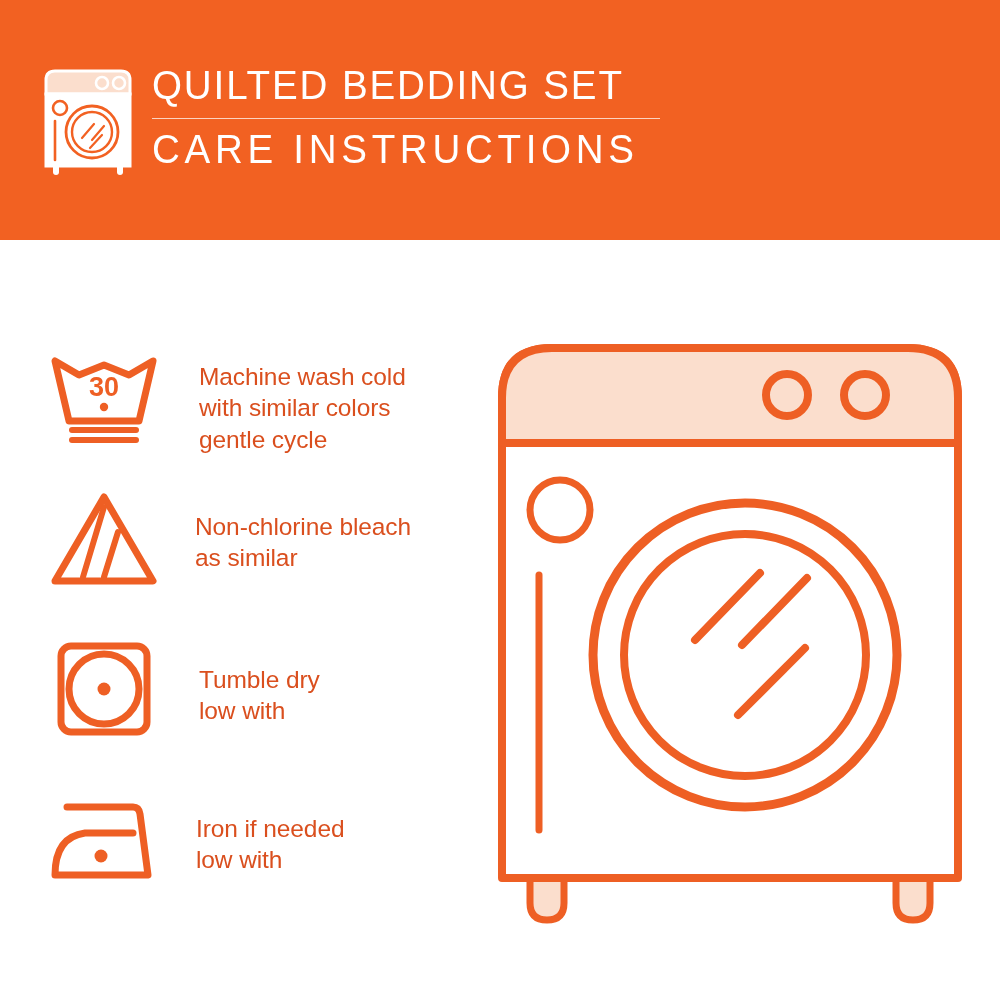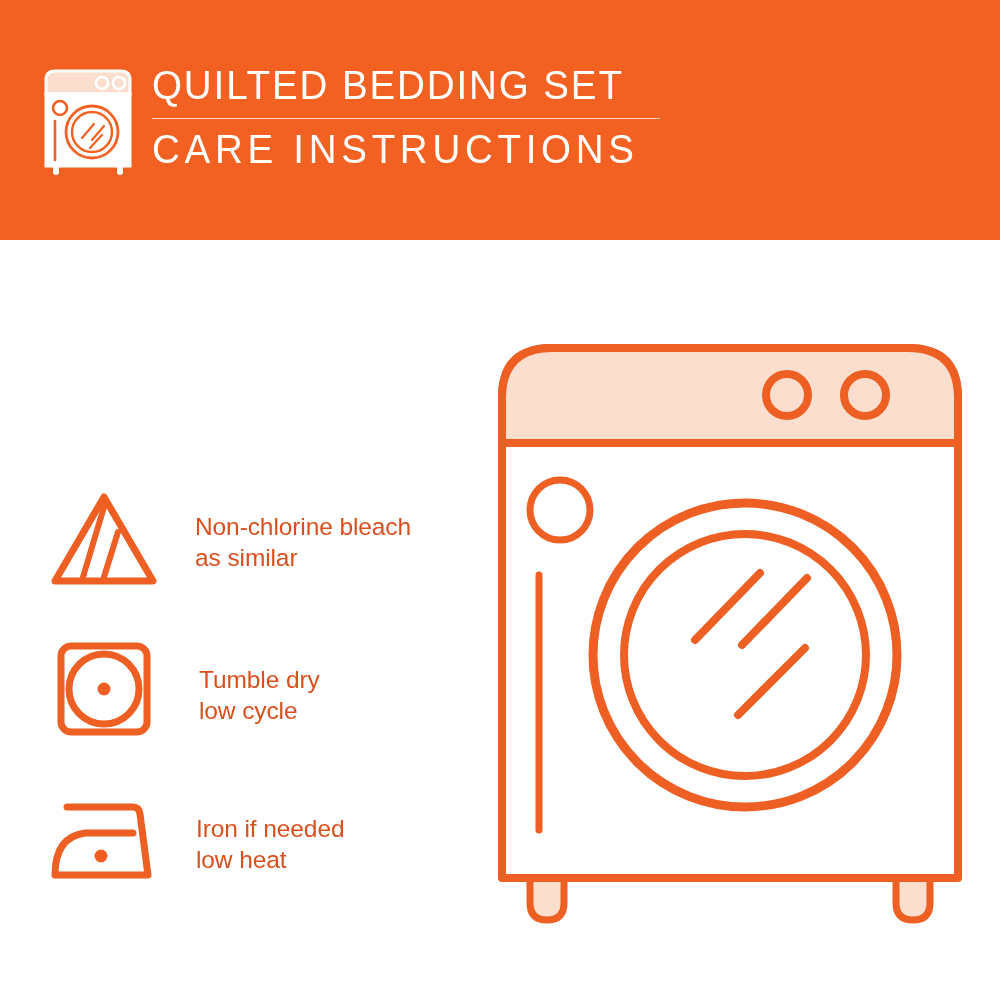--- a/index.html
+++ b/index.html
@@ -142,48 +142,60 @@
         <div class="title-line1">QUILTED BEDDING SET</div>
         <div class="title-rule"></div>
         <div class="title-line2">CARE INSTRUCTIONS</div>
       </div>
 
     </div>
   </div>
 
   <div class="care-list">
 
+    <div class="care-item i0">
+      <svg class="care-symbol" viewBox="0 0 118 104">
+        <path d="M10 16 L24 76 L94 76 L108 16 L84 30 L59 20 L34 30 Z" fill="none" stroke="#EE5F24" stroke-width="7" stroke-linejoin="round" stroke-linecap="round"></path>
+        <text x="59" y="51" text-anchor="middle" font-family="Liberation Sans, sans-serif" font-size="27" font-weight="700" fill="#EE5F24">30</text>
+        <circle cx="59" cy="62" r="4.2" fill="#EE5F24"></circle>
+        <rect x="24" y="82" width="70" height="6" rx="3" fill="#EE5F24"></rect>
+        <rect x="24" y="92" width="70" height="6" rx="3" fill="#EE5F24"></rect>
+      </svg>
+      <div class="care-text">Machine wash cold
+with similar colors
+gentle cycle</div>
+    </div>
 
     <div class="care-item i1">
       <svg class="care-symbol" viewBox="0 0 118 104">
         <path d="M59 10 L108 94 L10 94 Z" fill="none" stroke="#EE5F24" stroke-width="7" stroke-linejoin="round"></path>
         <line x1="59" y1="20" x2="38" y2="90" stroke="#EE5F24" stroke-width="6" stroke-linecap="round"></line>
         <line x1="73" y1="45" x2="59" y2="90" stroke="#EE5F24" stroke-width="6" stroke-linecap="round"></line>
       </svg>
       <div class="care-text">Non-chlorine bleach
 as similar</div>
     </div>
 
     <div class="care-item i2">
       <svg class="care-symbol" viewBox="0 0 118 104">
         <rect x="16" y="8" width="86" height="86" rx="10" ry="10" fill="none" stroke="#EE5F24" stroke-width="7"></rect>
         <circle cx="59" cy="51" r="35" fill="none" stroke="#EE5F24" stroke-width="7"></circle>
         <circle cx="59" cy="51" r="6.5" fill="#EE5F24"></circle>
       </svg>
       <div class="care-text">Tumble dry
-low cycle</div>
+low with</div>
     </div>
 
     <div class="care-item i3">
       <svg class="care-symbol" viewBox="0 0 118 104">
         <path d="M22 14 L88 14 Q94 14 95 21 L103 82 L10 82 Q10 44 40 40 L88 40" fill="none" stroke="#EE5F24" stroke-width="7" stroke-linejoin="round" stroke-linecap="round"></path>
         <circle cx="56" cy="63" r="6.5" fill="#EE5F24"></circle>
       </svg>
       <div class="care-text">Iron if needed
-low heat</div>
+low with</div>
     </div>
 
   </div>
 
   <svg class="machine" viewBox="0 0 480 610">
 
     <path d="M40 540 L40 573 Q40 590 57 590 Q74 590 74 573 L74 540 Z" fill="#FBDECD" stroke="#EE5F24" stroke-width="7" stroke-linejoin="round"></path>
     <path d="M406 540 L406 573 Q406 590 423 590 Q440 590 440 573 L440 540 Z" fill="#FBDECD" stroke="#EE5F24" stroke-width="7" stroke-linejoin="round"></path>
 
     <path d="M12 68 Q12 18 62 18 L418 18 Q468 18 468 68 L468 548 L12 548 Z" fill="#FFFFFF" stroke="#EE5F24" stroke-width="8" stroke-linejoin="round"></path>

